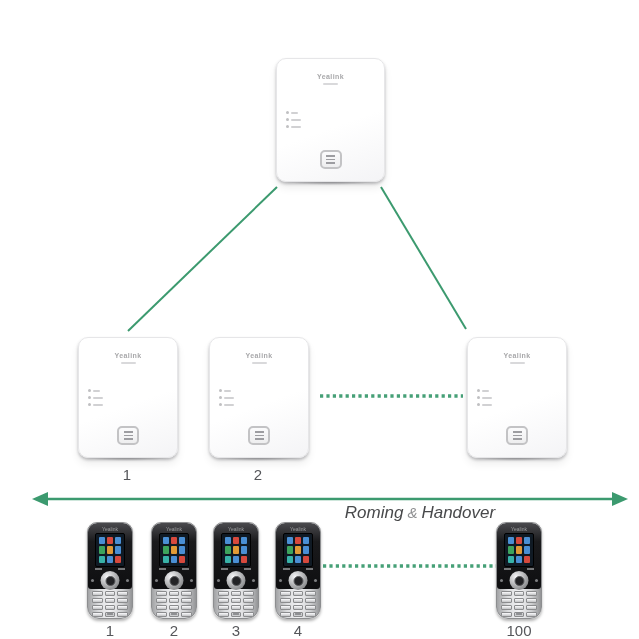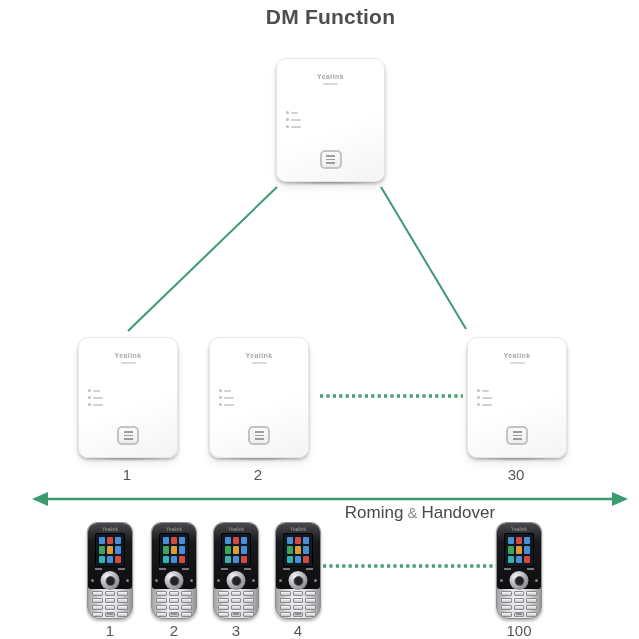--- a/index.html
+++ b/index.html
@@ -45,21 +45,21 @@
   }
   .base-grille i { display:block; width:9px; height:1.5px; background:#9d9da1; }
   .base-label {
     position:absolute; top:129px; width:100%; text-align:center;
     font-size:15px; color:#55565a;
   }
 
   
   .roaming {
     position:absolute; left:320px; top:503px; width:200px; text-align:center;
-    font-size:17px; color:#48494b;
+    font-size:17px; color:#48494b;font-style:italic;
   }
   .roaming .amp { color:#8d8e90; margin:0 4px; font-size:15px; }
 
   
   .handset { position:absolute; top:522px; width:46px; height:116px; }
   .hs-body {
     position:relative; width:46px; height:97px; border-radius:10px 10px 12px 12px;
     background:linear-gradient(90deg,#a2a3a5,#dcdddf 25%,#f2f2f4 50%,#cfd0d2 78%,#939496);
     border:1px solid #8d8e90; box-sizing:border-box;
     box-shadow:0 2px 3px rgba(0,0,0,0.3); overflow:hidden;
@@ -107,21 +107,20 @@
     position:absolute; bottom:3px; left:50%; transform:translateX(-50%);
     width:7px; height:2px; background:#8f9093; border-radius:1px;
   }
   .hs-label { position:absolute; top:100px; width:100%; text-align:center; font-size:15px; color:#55565a; }
 </style>
 </head>
 <body>
 
 <div class="stage">
 
-  <div class="title">DM Function</div>
 
   <svg class="overlay" viewBox="0 0 639 639">
     <line x1="277" y1="187" x2="128" y2="331" stroke="#3c9a6f" stroke-width="2"></line>
     <line x1="381" y1="187" x2="466" y2="329" stroke="#3c9a6f" stroke-width="2"></line>
     <line x1="320" y1="396" x2="463" y2="396" stroke="#46a077" stroke-width="3.4" stroke-dasharray="3.2 3.2"></line>
     <line x1="46" y1="499" x2="614" y2="499" stroke="#3c9a6f" stroke-width="2.4"></line>
     <polygon points="32,499 48,492 48,506" fill="#3c9a6f"></polygon>
     <polygon points="628,499 612,492 612,506" fill="#3c9a6f"></polygon>
     <line x1="323" y1="566" x2="497" y2="566" stroke="#46a077" stroke-width="3.4" stroke-dasharray="3.2 3.2"></line>
   </svg>
@@ -227,21 +226,20 @@
             <i class="led-dot"></i>
             <i class="led-bar"></i>
           </div>
       </div>
       <div class="base-grille">
           <i></i>
           <i></i>
           <i></i>
         </div>
     </div>
-    <div class="base-label">30</div>
   </div>
 
   <div class="roaming">
     <span>Roming</span><span class="amp">&amp;</span><span>Handover</span>
   </div>
 
   <div class="handset" style="left:87px">
     <div class="hs-body">
       <div class="hs-top">
         <div class="hs-brand">Yealink</div>

